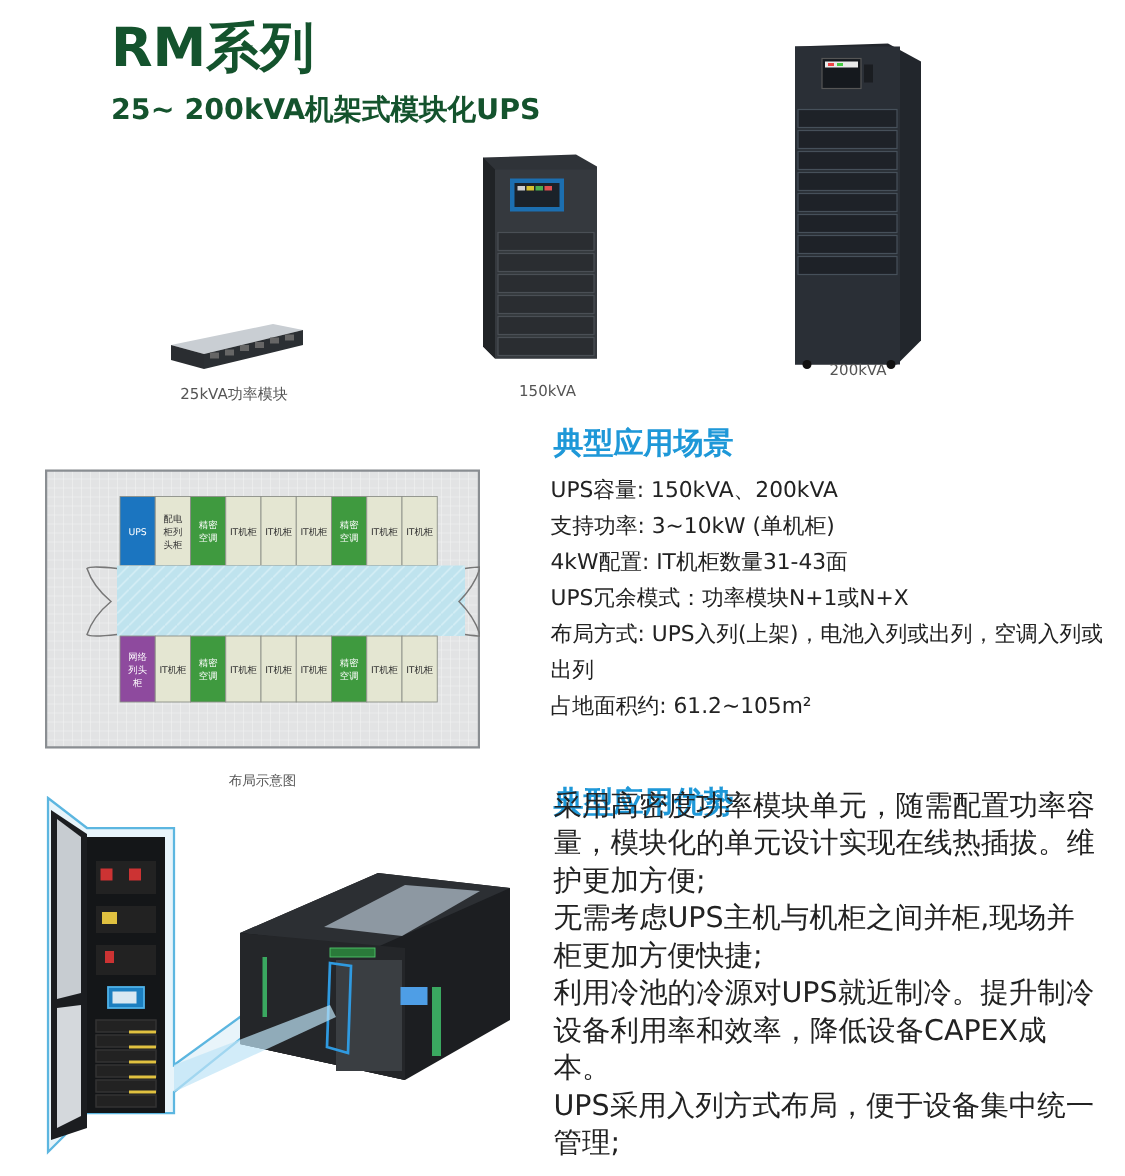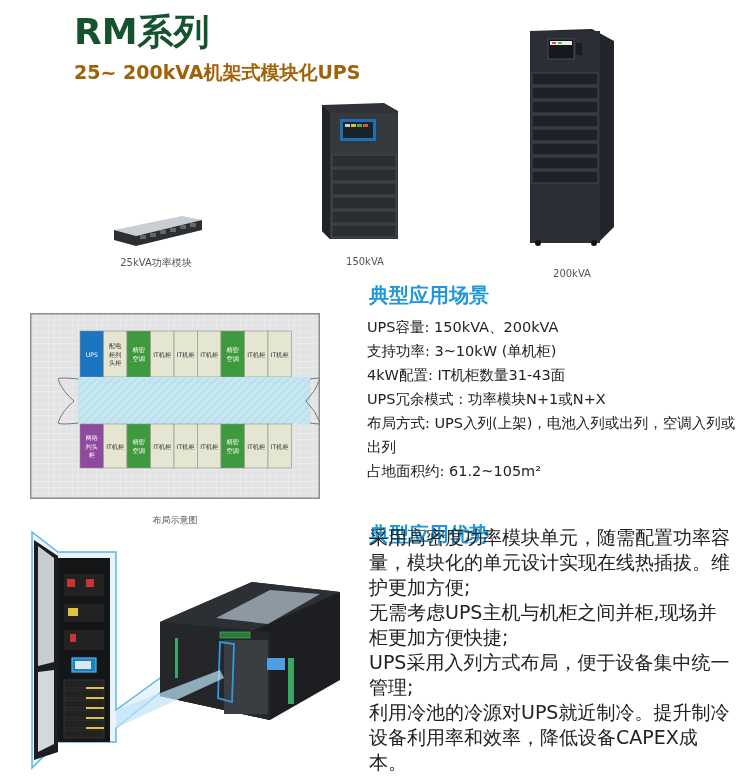--- a/index.html
+++ b/index.html
@@ -1,20 +1,20 @@
 <!DOCTYPE html>
 <html><head>
 <meta charset="utf-8">
 <style>
   * { box-sizing: border-box; margin: 0; padding: 0; }
   html, body { width: 750px; height: 784px; background: #ffffff; overflow: hidden; }
   body { position: relative; font-family: "DejaVu Sans", "Liberation Sans", sans-serif; color: #222; }
 
   .title { position: absolute; left: 74px; top: 8px; font-size: 36px; font-weight: bold; color: #14532d; letter-spacing: 0px; }
-  .subtitle { position: absolute; left: 74px; top: 60px; font-size: 19px; font-weight: bold; color: #a16207; }
+  .subtitle { position: absolute; left: 74px; top: 60px; font-size: 19px; font-weight: bold; color: #14532d; }
 
   
   .product { position: absolute; }
   .caption { position: absolute; font-size: 10px; color: #555; text-align: center; white-space: nowrap; }
 
   .module-img { left: 108px; top: 208px; width: 96px; height: 40px; }
   .ups150 { left: 318px; top: 101px; width: 82px; height: 140px; }
   .ups200 { left: 528px; top: 27px; width: 88px; height: 220px; }
 
   
@@ -92,21 +92,21 @@
         <rect x="4" y="88" width="66" height="12"></rect>
       <rect x="4" y="102" width="66" height="12"></rect>
         <rect x="4" y="116" width="66" height="12"></rect>
       <rect x="4" y="130" width="66" height="12"></rect>
         <rect x="4" y="144" width="66" height="12"></rect>
     </g>
     <circle cx="10" cy="216" r="3" fill="#111"></circle>
       <circle cx="66" cy="216" r="3" fill="#111"></circle>
   </svg>
 </div>
-<div class="caption" style="left:528px; top:268px; width:88px;">200kVA</div>
+<div class="caption" style="left:528px; top:242px; width:88px;">200kVA</div>
 
 <div class="diagram">
   <svg id="layout-svg" width="290" height="186" viewBox="0 0 290 186">
     <defs>
       <pattern id="grid" width="6" height="6" patternUnits="userSpaceOnUse">
         <rect width="6" height="6" fill="#e2e3e4"></rect>
         <path d="M6 0 L0 0 0 6" fill="none" stroke="#f2f2f2" stroke-width="0.8"></path>
       </pattern>
       <pattern id="aisle" width="8" height="8" patternUnits="userSpaceOnUse">
         <rect width="8" height="8" fill="#bfe3ee"></rect>
@@ -177,22 +177,22 @@
   <div>4kW配置: IT机柜数量31-43面</div>
   <div>UPS冗余模式：功率模块N+1或N+X</div>
   <div class="wrap">布局方式: UPS入列(上架)，电池入列或出列，空调入列或出列</div>
   <div>占地面积约: 61.2~105m²</div>
 </div>
 
 <div class="section-title" style="left:369px; top:521px;">典型应用优势</div>
 <div class="adv-text">
   <div>采用高密度功率模块单元，随需配置功率容量，模块化的单元设计实现在线热插拔。维护更加方便;</div>
   <div>无需考虑UPS主机与机柜之间并柜,现场并柜更加方便快捷;</div>
+  <div>利用冷池的冷源对UPS就近制冷。提升制冷设备利用率和效率，降低设备CAPEX成本。</div>
   <div>UPS采用入列方式布局，便于设备集中统一管理;</div>
-  <div>利用冷池的冷源对UPS就近制冷。提升制冷设备利用率和效率，降低设备CAPEX成本。</div>
 </div>
 
 <div class="scene">
   <svg width="330" height="254" viewBox="0 0 330 254">
 
     <polygon points="12,2 38,22 96,22 96,180 140,148 146,158 96,198 96,212 38,212 12,238" fill="#e8f4fa" stroke="#5cb6e0" stroke-width="1.5"></polygon>
 
     <polygon points="14,10 38,26 38,222 14,230" fill="#1b1d20"></polygon>
     <polygon points="18,16 34,28 34,132 18,136" fill="#c7ccd1"></polygon>
     <polygon points="18,142 34,140 34,214 18,222" fill="#d4d8dc"></polygon>

